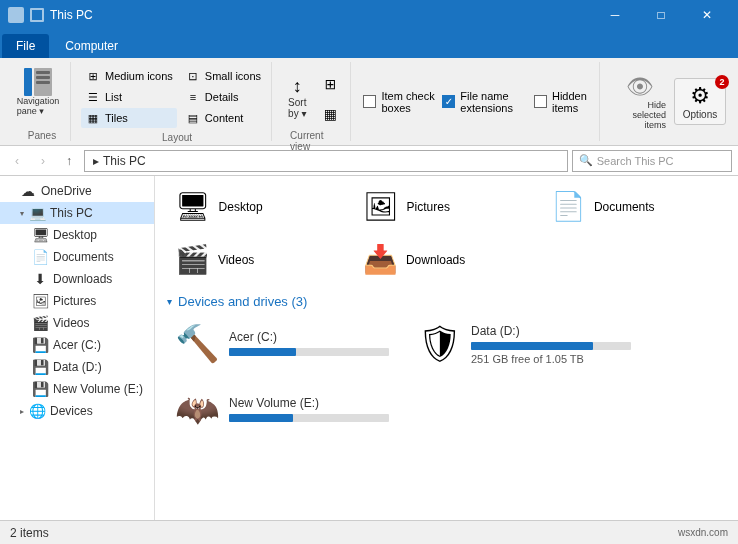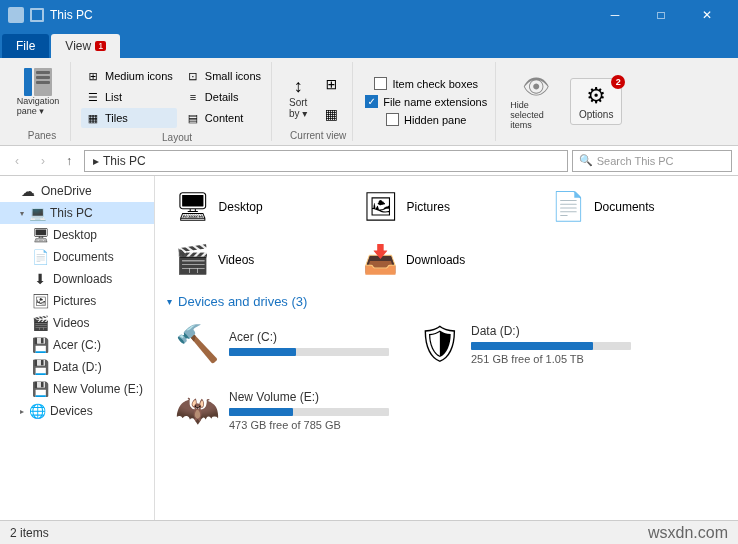--- a/index.html
+++ b/index.html
@@ -155,26 +155,25 @@
       align-items: center;
       justify-content: center;
       cursor: pointer;
       border-radius: 2px;
       font-size: 14px;
     }
 
     
     .check-section {
       display: flex;
-      flex-direction: column;
+      flex-direction: row;
       padding: 4px 6px;
       gap: 3px;
       border-right: 1px solid #ddd;
       justify-content: center;
-      align-items: center;
     }
     .check-item {
       display: flex;
       align-items: center;
       gap: 5px;
       font-size: 11px;
       cursor: pointer;
       padding: 1px 2px;
       border-radius: 2px;
     }
@@ -376,21 +375,21 @@
       background: #f0f0f0;
       border-top: 1px solid #ccc;
       display: flex;
       align-items: center;
       padding: 0 10px;
       font-size: 12px;
       color: #333;
       justify-content: space-between;
     }
     .status-right {
-      font-size: 16px;
+      font-size: 10px;
       color: #666;
       margin-left: 40px;
     }
 
     
     ::-webkit-scrollbar { width: 8px; }
     ::-webkit-scrollbar-track { background: #f0f0f0; }
     ::-webkit-scrollbar-thumb { background: #ccc; border-radius: 4px; }
   </style>
 </head>
@@ -404,24 +403,21 @@
   <span class="title-bar-title">This PC</span>
   <div class="title-bar-controls">
     <div class="title-bar-btn">─</div>
     <div class="title-bar-btn">□</div>
     <div class="title-bar-btn close">✕</div>
   </div>
 </div>
 
 <div class="ribbon-tabs">
   <div class="ribbon-tab file-tab">File</div>
-  <div class="ribbon-tab active">
-    <span>View</span>
-    <span class="ribbon-tab-badge">1</span>
-  </div>
+  <div class="ribbon-tab">Computer</div>
 </div>
 
 <div class="ribbon">
 
   <div class="ribbon-section">
     <div class="ribbon-btn-large">
       <div style="display:flex;gap:2px;font-size:18px;">
         <div style="width:8px;height:28px;background:#1a73c1;border-radius:1px;"></div>
         <div style="width:18px;height:28px;background:#aaa;border-radius:1px;display:flex;flex-direction:column;gap:2px;padding:3px 2px;">
           <div style="height:3px;background:#666;border-radius:1px;"></div>
@@ -482,28 +478,28 @@
     <div class="check-item">
       <div class="checkbox"></div>
       <span>Item check boxes</span>
     </div>
     <div class="check-item">
       <div class="checkbox checked">✓</div>
       <span>File name extensions</span>
     </div>
     <div class="check-item">
       <div class="checkbox"></div>
-      <span>Hidden pane</span>
+      <span>Hidden items</span>
     </div>
   </div>
 
   <div class="right-section">
     <div class="hide-btn">
       <div style="font-size:22px;color:#888;">👁</div>
-      <div style="font-size:9px;color:#333;text-align:left;">Hide selected<br>items</div>
+      <div style="font-size:9px;color:#333;text-align:right;">Hide selected<br>items</div>
     </div>
     <div class="options-btn">
       <div class="badge-2">2</div>
       <div style="font-size:22px;">⚙</div>
       <div style="font-size:10px;color:#333;">Options</div>
     </div>
 
   </div>
 
 </div>
@@ -631,21 +627,20 @@
         </div>
       </div>
 
       <div class="drive-item">
         <div class="drive-icon">🦇</div>
         <div class="drive-info">
           <div class="drive-name">New Volume (E:)</div>
           <div class="drive-bar-bg">
             <div class="drive-bar-fill" style="width:40%;"></div>
           </div>
-          <div class="drive-space">473 GB free of 785 GB</div>
         </div>
       </div>
     </div>
 
   </div>
 </div>
 
 <div class="status-bar">
   <span>2 items</span>
   <span class="status-right">wsxdn.com</span>

